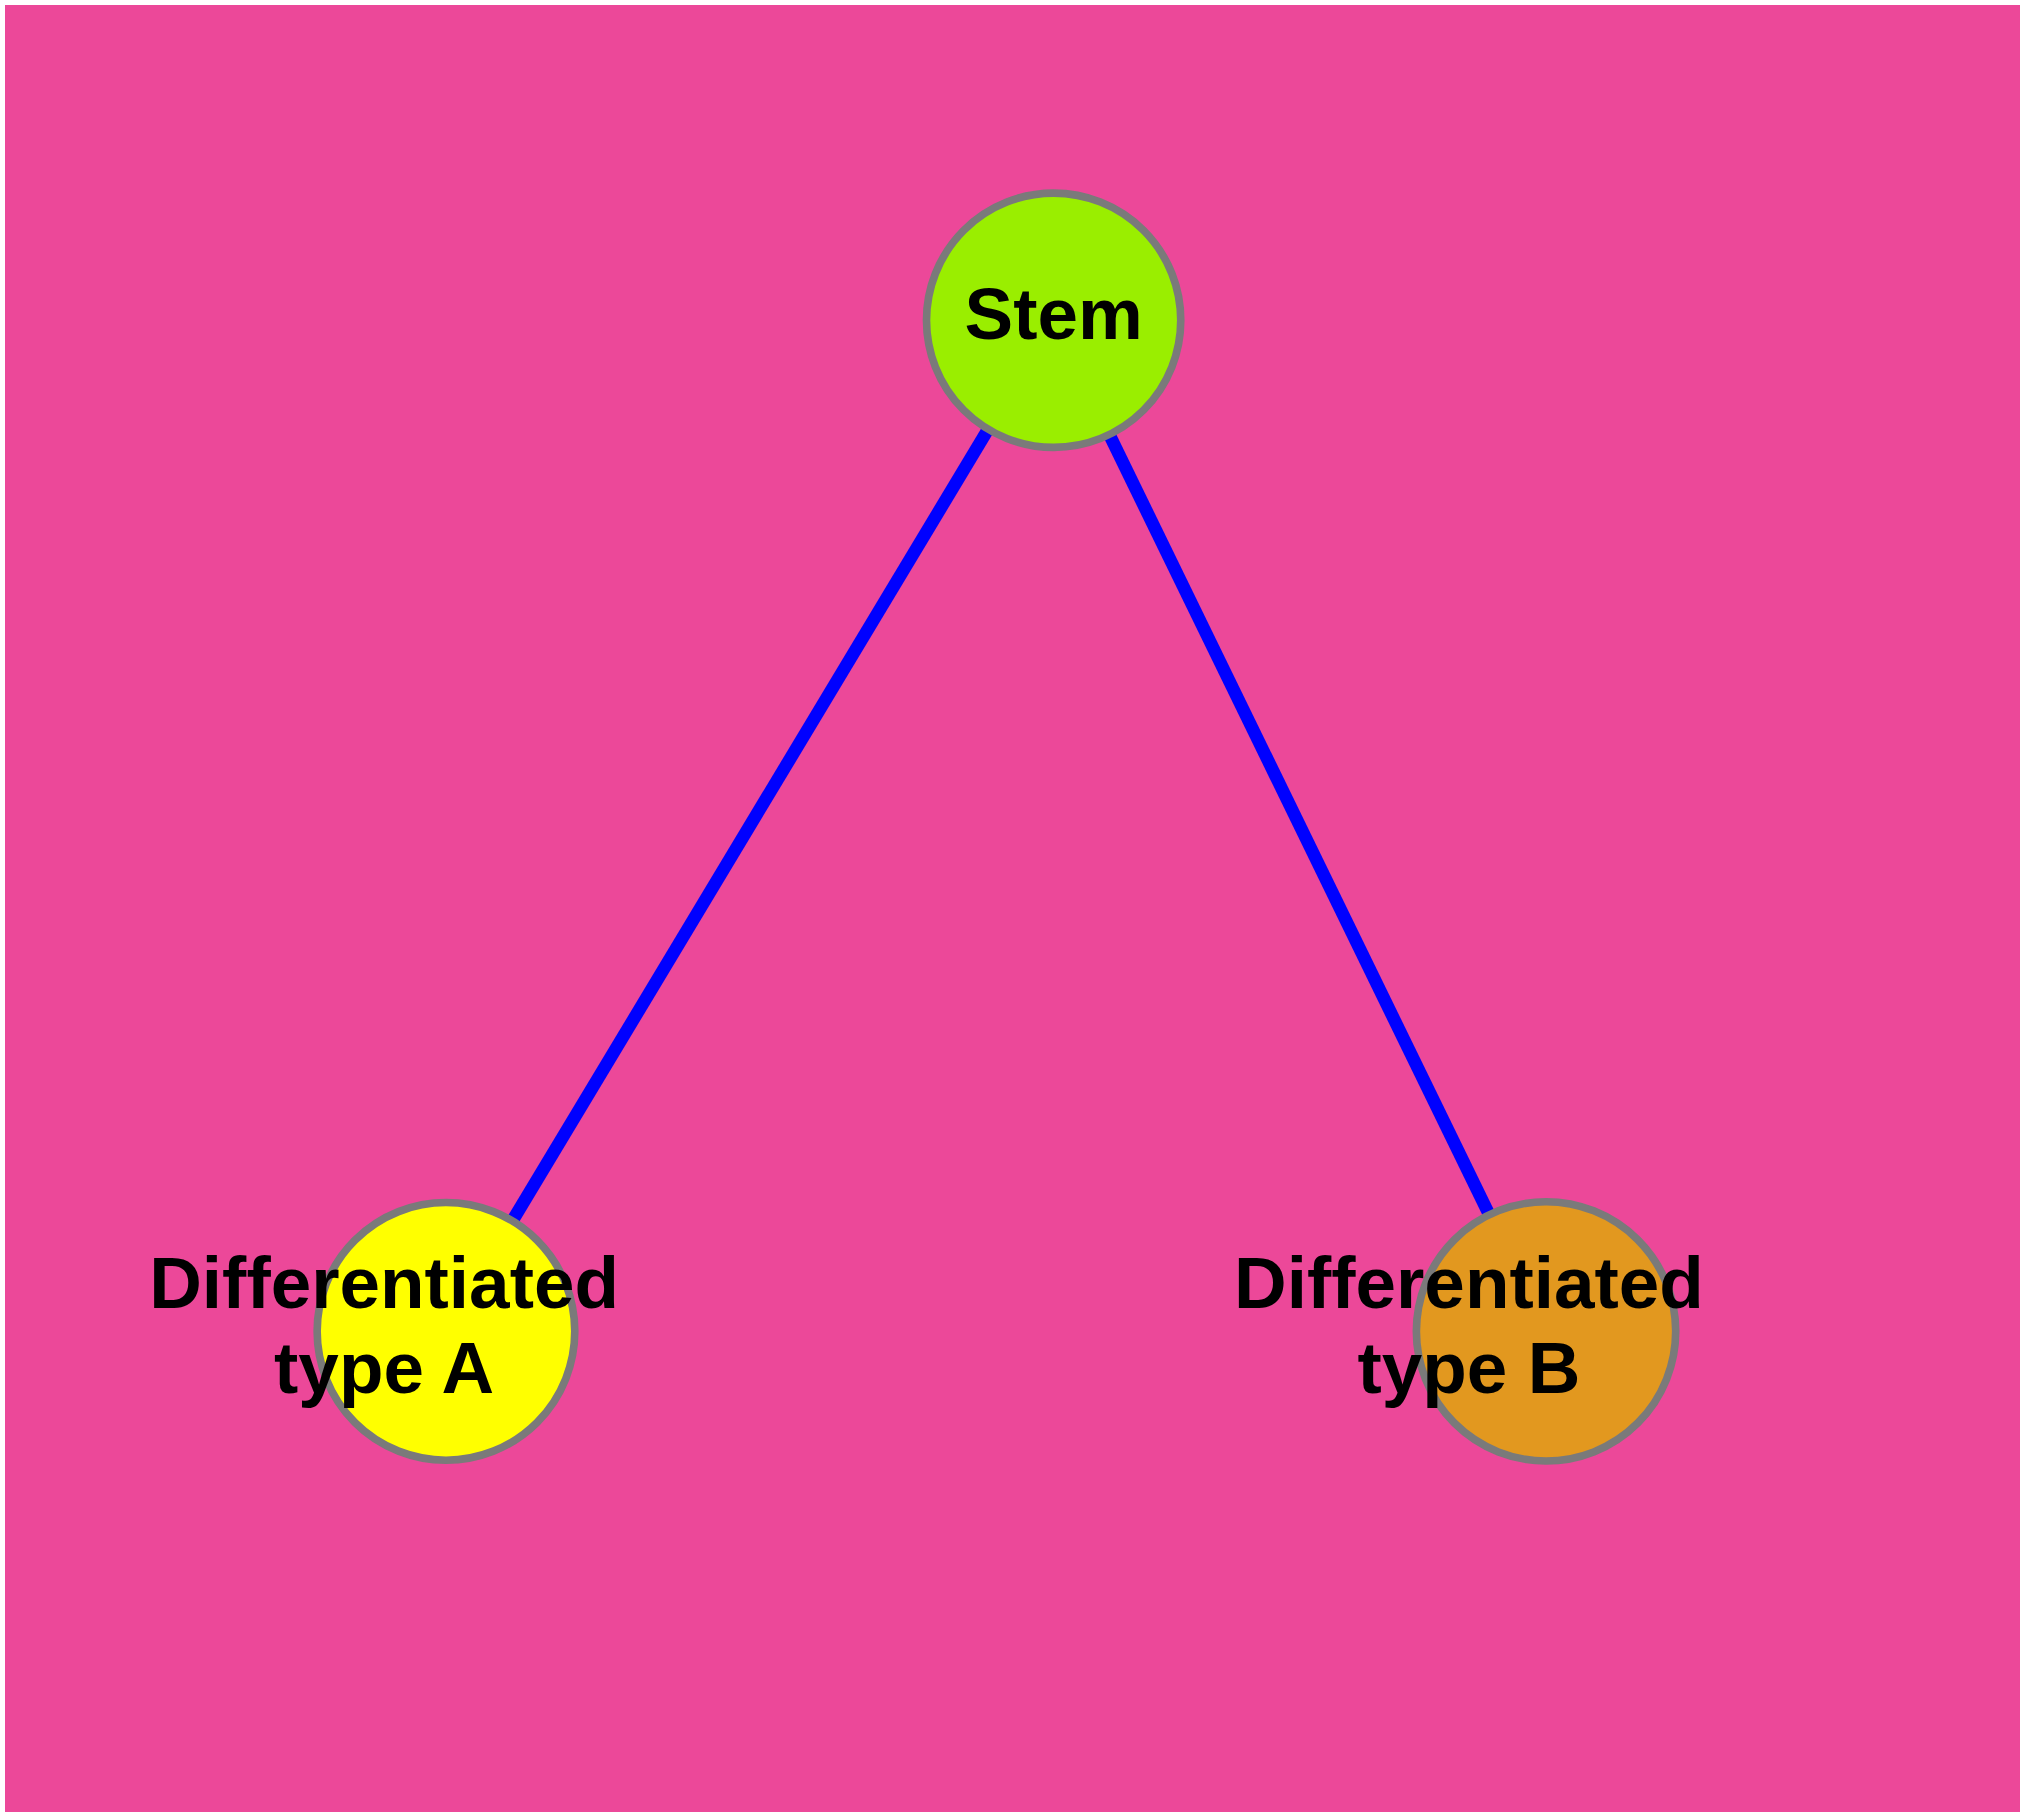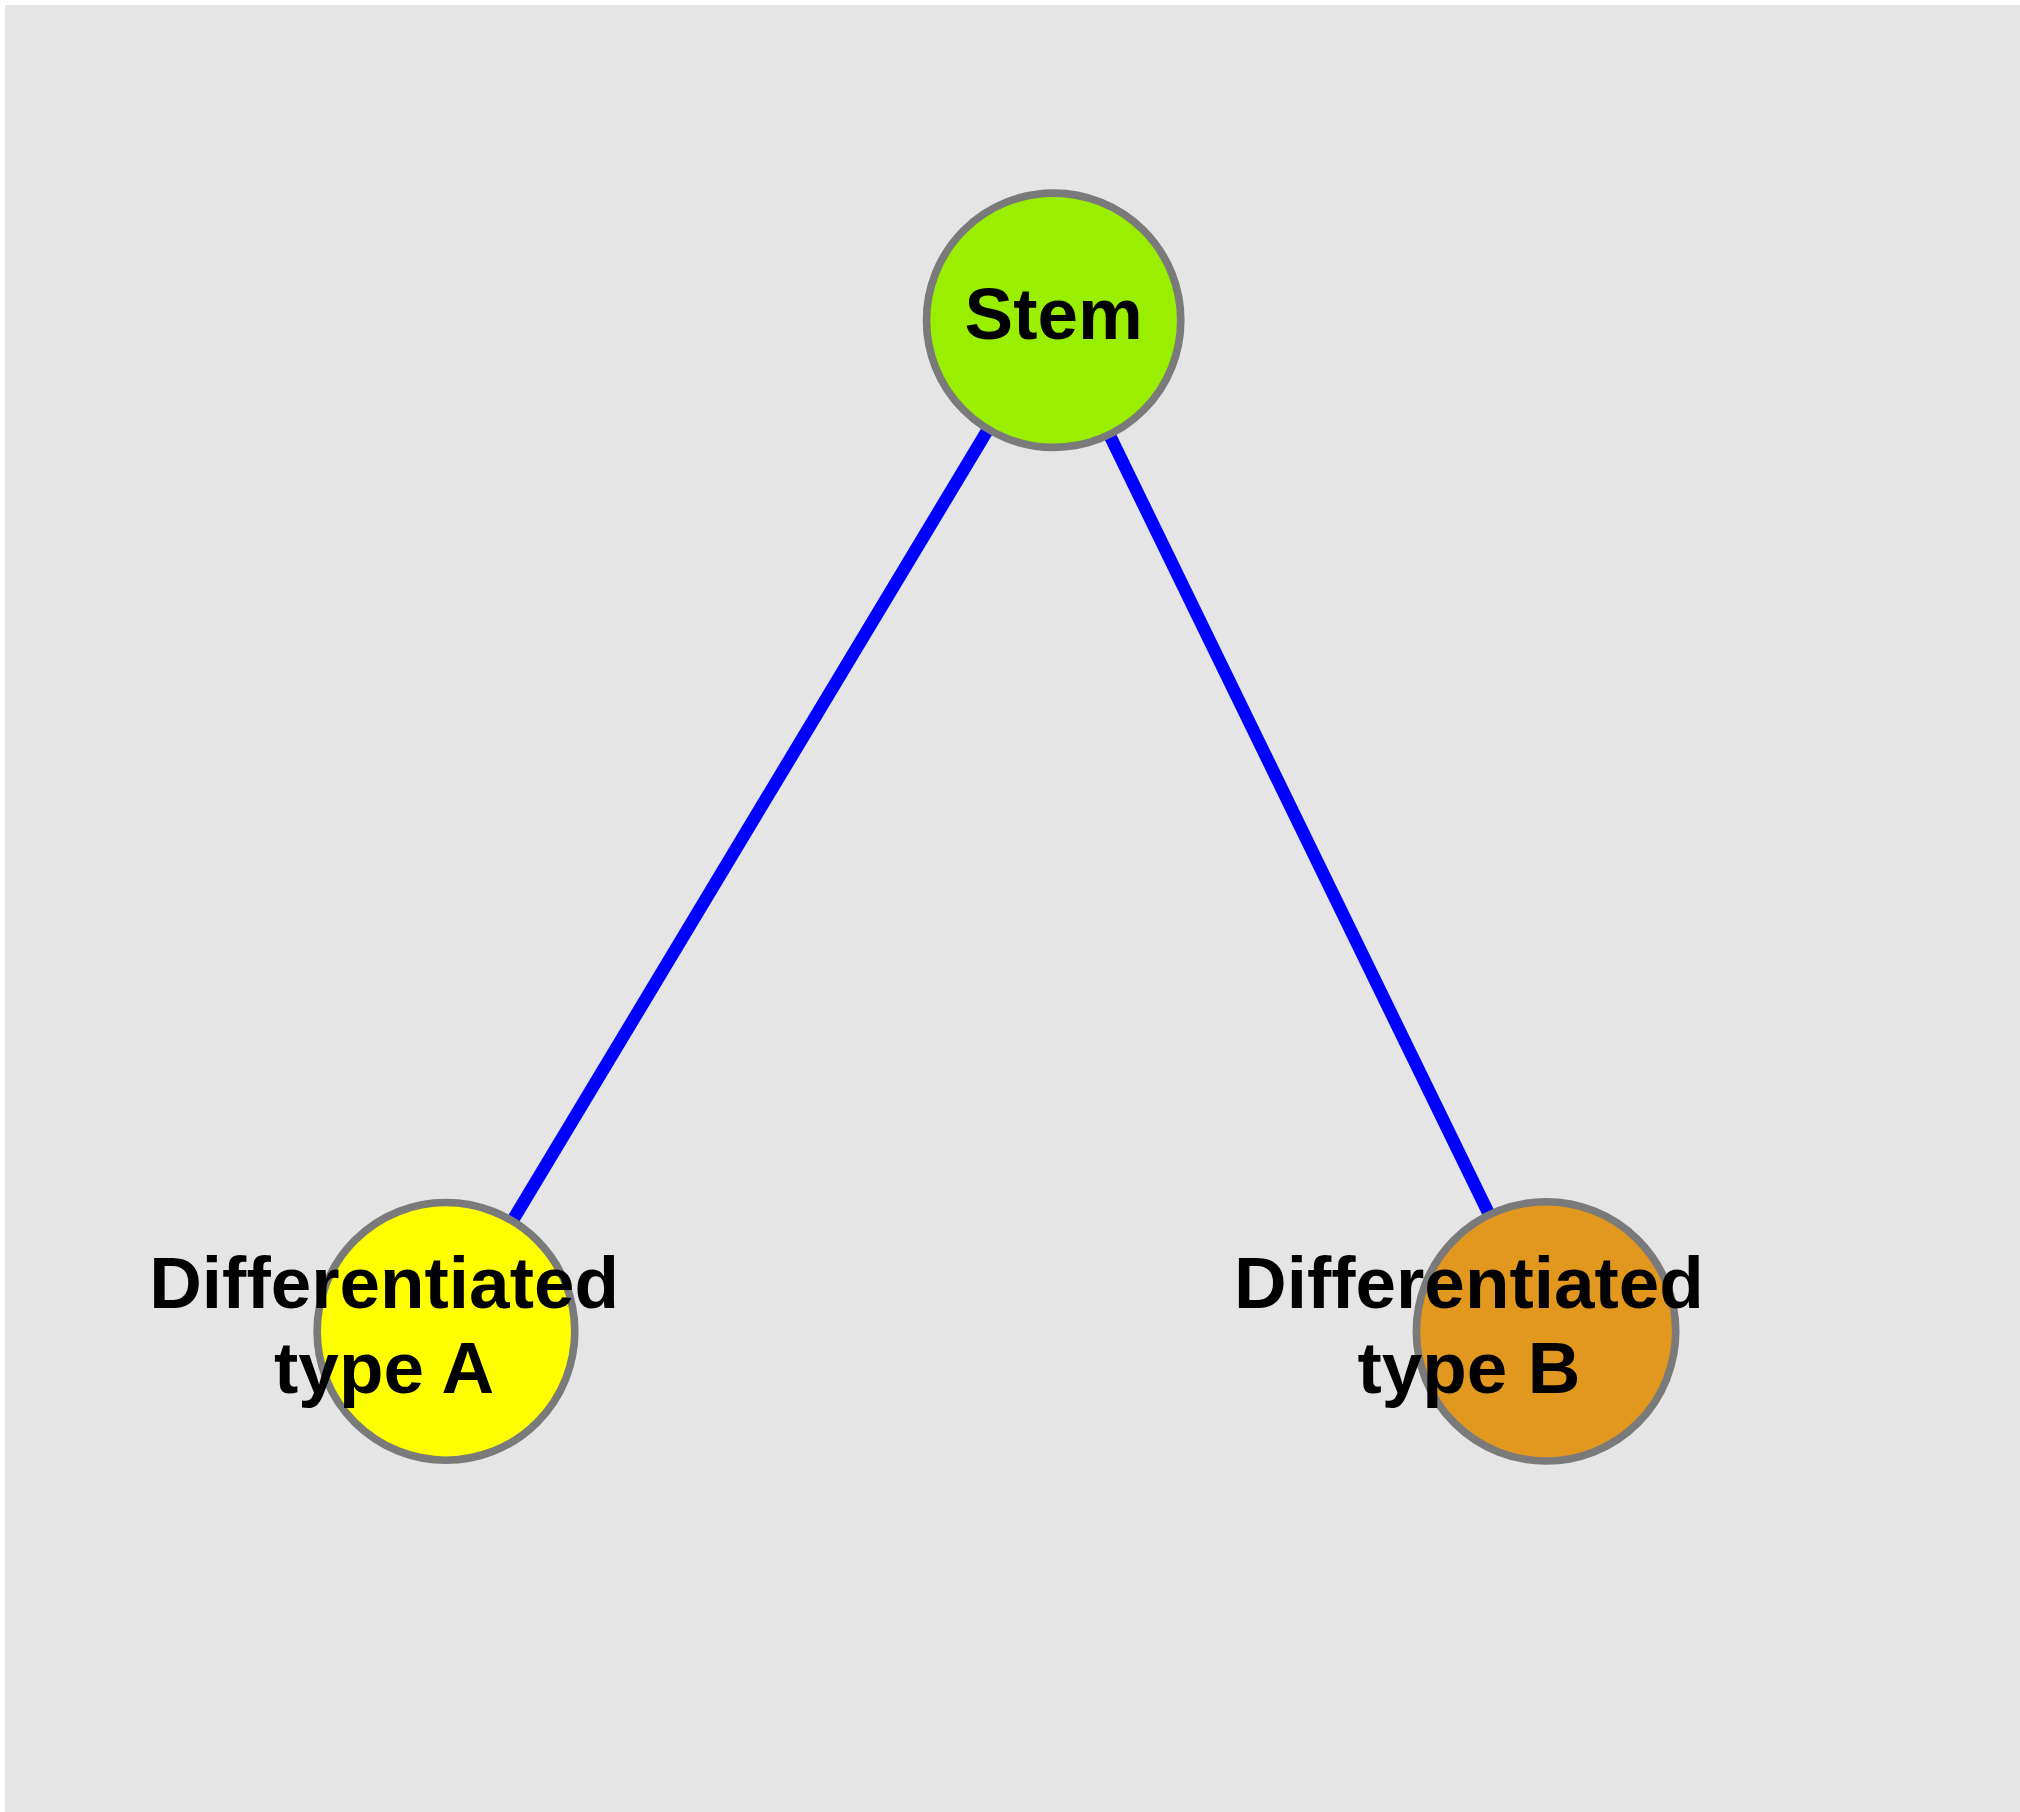--- a/index.html
+++ b/index.html
@@ -10,21 +10,21 @@
   body {
     width: 2021px;
     height: 1812px;
     font-family: "Liberation Sans", sans-serif;
     overflow: hidden;
   }
   #diagram-canvas {
     position: relative;
     width: 2021px;
     height: 1812px;
-    background: #e5e5e5;
+    background: #ec4899;
     box-sizing: border-box;
     border-top: 5.1px solid #ffffff;
     border-left: 5.1px solid #ffffff;
     overflow: hidden;
   }
   #graph-svg {
     position: absolute;
     left: 0;
     top: 0;
     width: 2021px;

